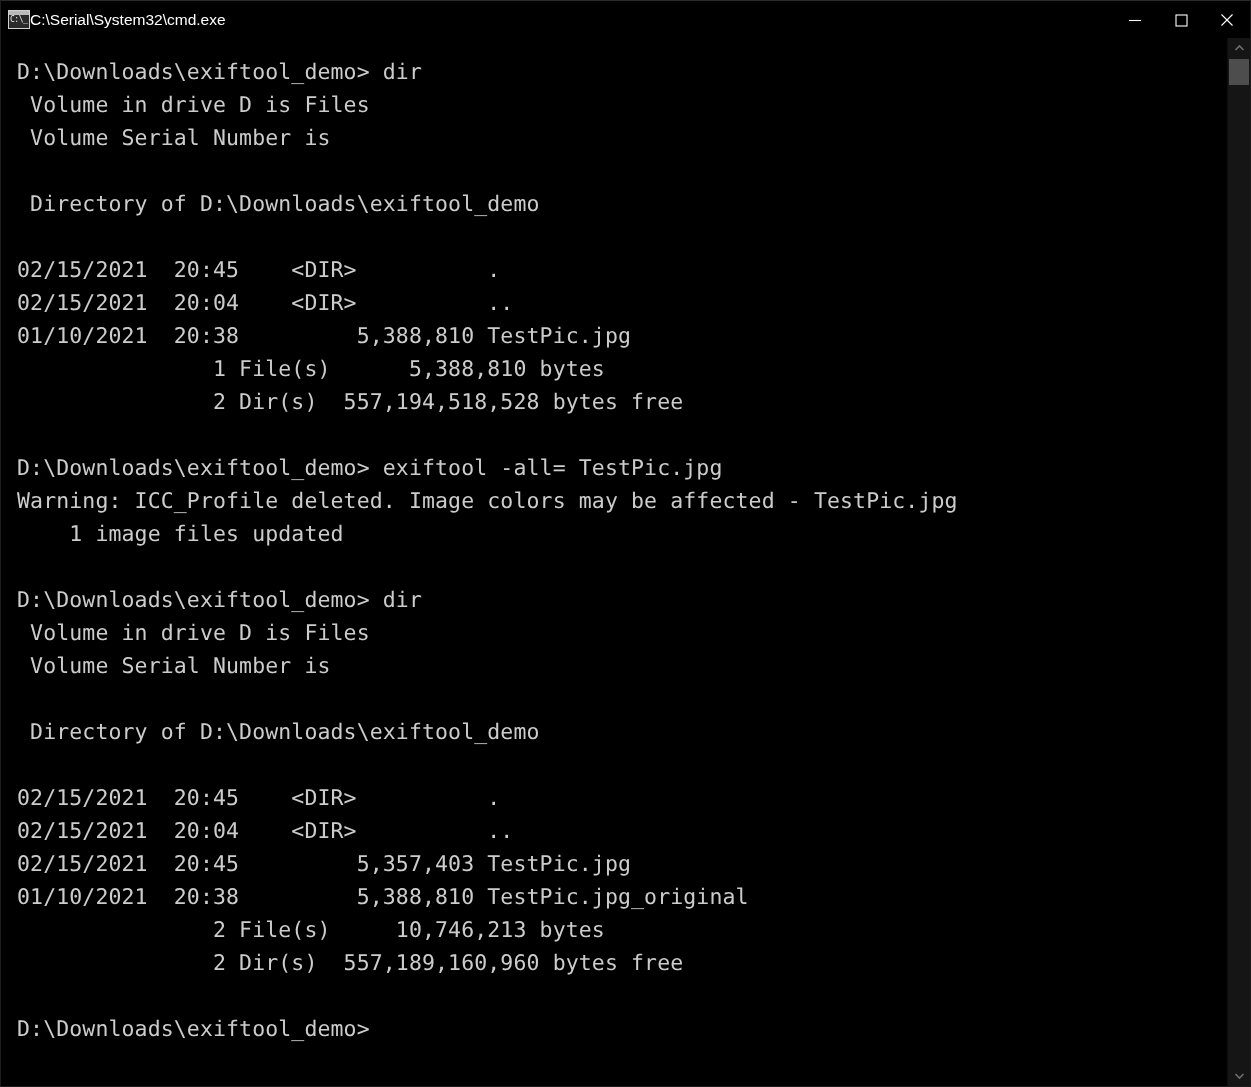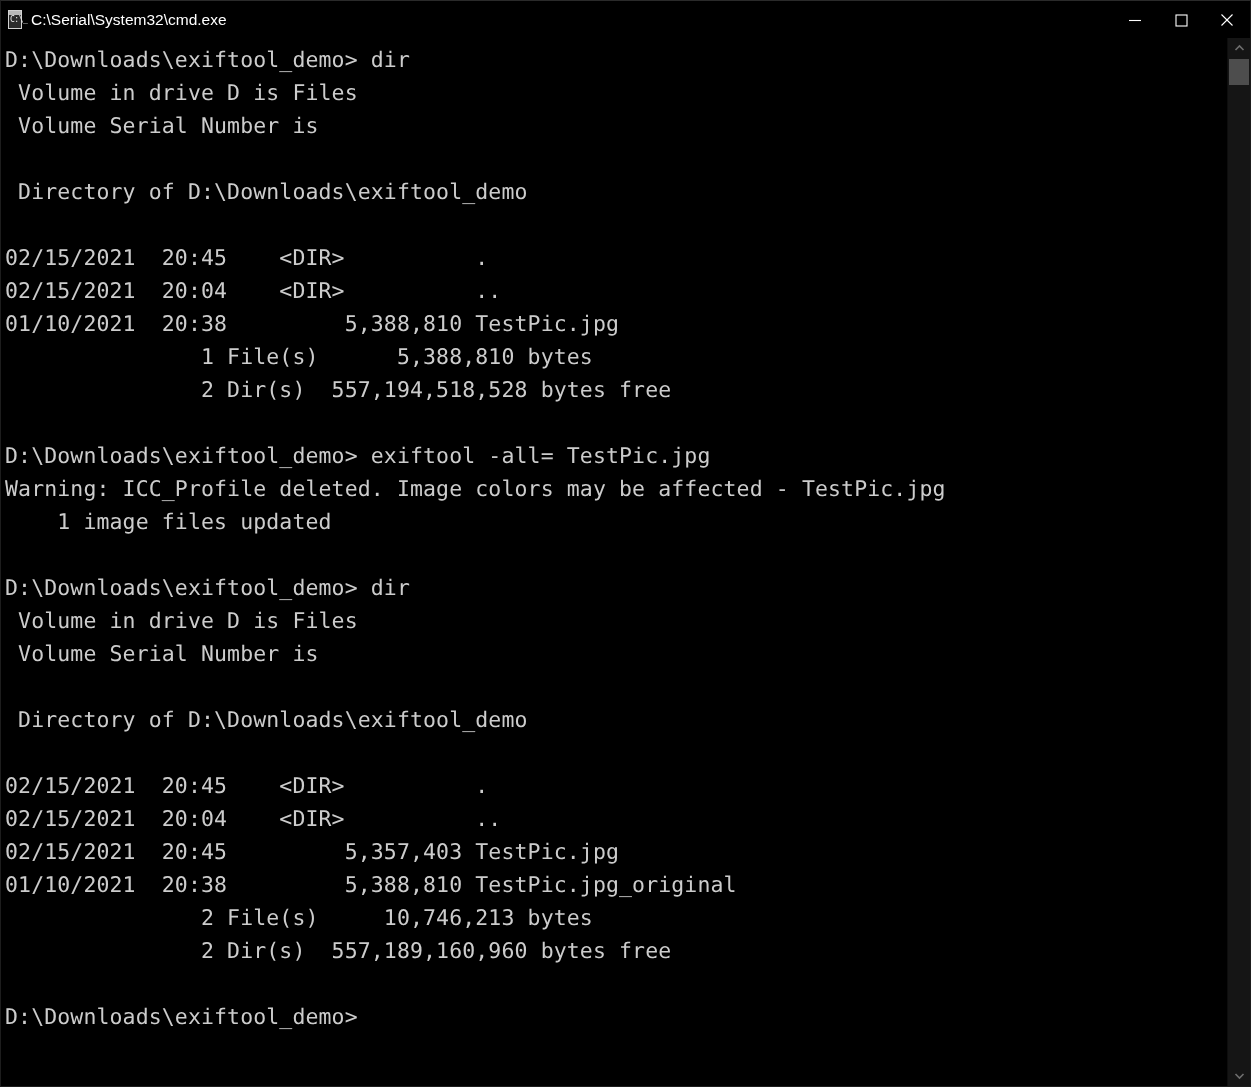--- a/index.html
+++ b/index.html
@@ -39,24 +39,23 @@
   }
   #title-left {
     display: flex;
     align-items: center;
     padding-left: 7px;
     flex: 1 1 auto;
     min-width: 0;
     height: 100%;
   }
   #app-icon {
-    width: 14px;
+    width: 22px;
     height: 19px;
     flex: 0 0 auto;
-    margin-right: 9px;
     position: relative;
   }
   #app-icon .ic-frame {
     position: absolute;
     inset: 0;
     border: 1px solid #d2d2d2;
     background: #2b2b2b;
     box-sizing: border-box;
   }
   #app-icon .ic-bar {
@@ -115,21 +114,21 @@
   #console {
     flex: 1 1 auto;
     min-width: 0;
     background: #000000;
     position: relative;
     overflow: hidden;
     padding-top: 2px;
   }
 
   #console-text {
-    margin: 4px;
+    margin: 16px;
     padding: 0;
     font-family: "DejaVu Sans Mono", monospace;
     font-size: 21.5px;
     line-height: 33px;
     letter-spacing: 0.12px;
     color: #cccccc;
     white-space: pre;
     text-rendering: geometricPrecision;
   }
 

